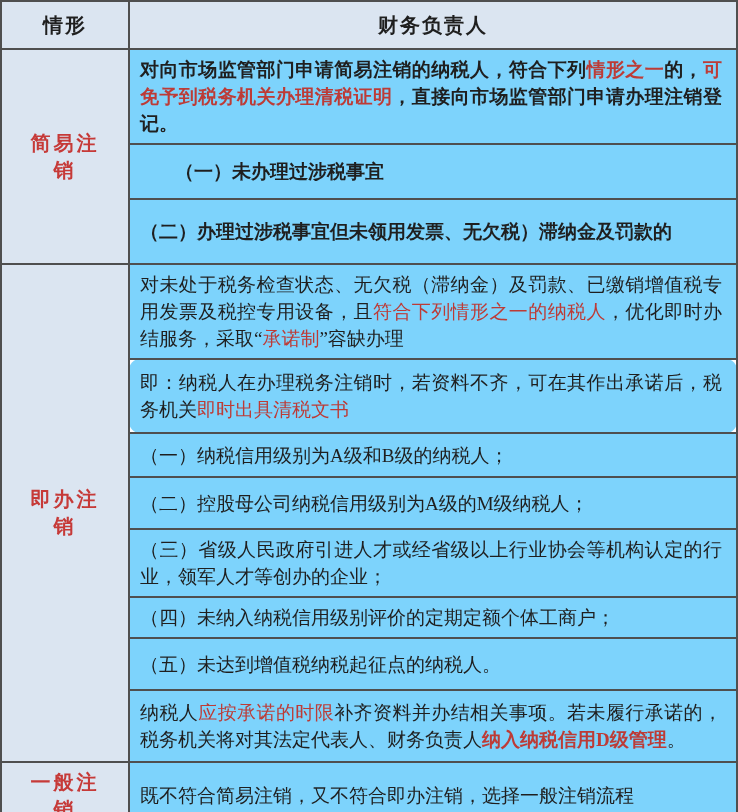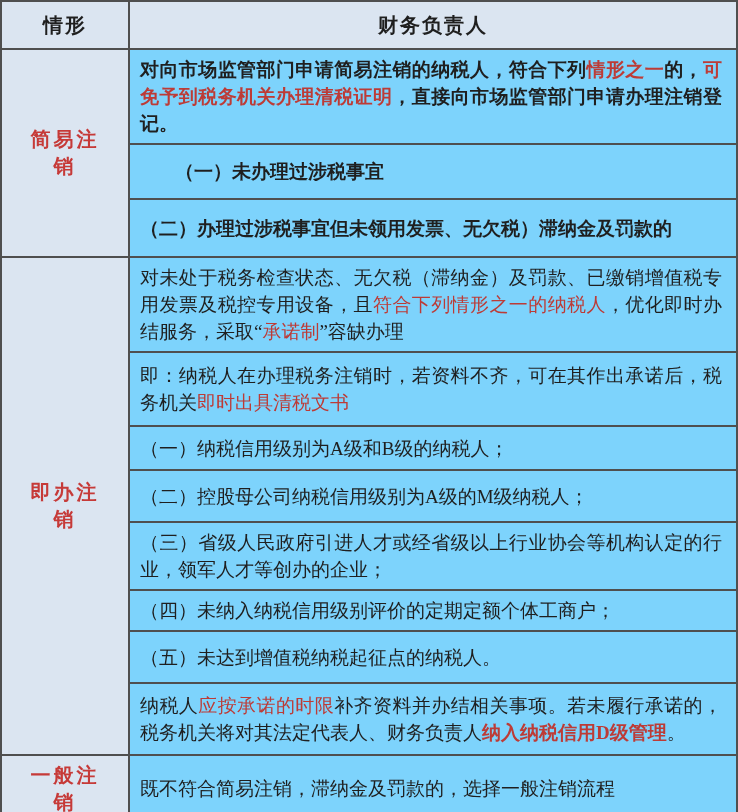--- a/index.html
+++ b/index.html
@@ -77,28 +77,28 @@
     </thead>
     <tbody id="tbody">
         <tr>
           <td class="label-cell" rowspan="3">简易注销</td>
           <td class="cond-cell b" style="height: 83px;"><span>对向市场监管部门申请简易注销的纳税人，符合下列</span><span class="red">情形之一</span><span>的，</span><span class="red">可免予到税务机关办理清税证明</span><span>，直接向市场监管部门申请办理注销登记。</span></td>
         </tr>
         <tr>
           <td class="cond-cell b" style="height: 55px; padding-left: 45px;"><span>（一）未办理过涉税事宜</span></td>
         </tr>
         <tr>
-          <td class="cond-cell b" style="height: 58px;"><span>（二）办理过涉税事宜但未领用发票、无欠税）滞纳金及罚款的</span></td>
+          <td class="cond-cell b" style="height: 65px;"><span>（二）办理过涉税事宜但未领用发票、无欠税）滞纳金及罚款的</span></td>
         </tr>
         <tr>
           <td class="label-cell" rowspan="8">即办注销</td>
           <td class="cond-cell" style="height: 92px;"><span>对未处于税务检查状态、无欠税（滞纳金）及罚款、已缴销增值税专用发票及税控专用设备，且</span><span class="red">符合下列情形之一的纳税人</span><span>，优化即时办结服务，采取“</span><span class="red">承诺制</span><span>”容缺办理</span></td>
         </tr>
         <tr>
-          <td class="cond-cell" style="height: 74px;"><span>即：纳税人在办理税务注销时，若资料不齐，可在其作出承诺后，税务机关</span><span class="red">即时出具清税文书</span></td>
+          <td class="cond-cell" style="height: 74px; border-radius: 11px;"><span>即：纳税人在办理税务注销时，若资料不齐，可在其作出承诺后，税务机关</span><span class="red">即时出具清税文书</span></td>
         </tr>
         <tr>
           <td class="cond-cell" style="height: 44px;"><span>（一）纳税信用级别为A级和B级的纳税人；</span></td>
         </tr>
         <tr>
           <td class="cond-cell" style="height: 52px;"><span>（二）控股母公司纳税信用级别为A级的M级纳税人；</span></td>
         </tr>
         <tr>
           <td class="cond-cell" style="height: 61px;"><span>（三）省级人民政府引进人才或经省级以上行业协会等机构认定的行业，领军人才等创办的企业；</span></td>
         </tr>
@@ -106,17 +106,17 @@
           <td class="cond-cell" style="height: 40px;"><span>（四）未纳入纳税信用级别评价的定期定额个体工商户；</span></td>
         </tr>
         <tr>
           <td class="cond-cell" style="height: 52px;"><span>（五）未达到增值税纳税起征点的纳税人。</span></td>
         </tr>
         <tr>
           <td class="cond-cell" style="height: 72px;"><span>纳税人</span><span class="red">应按承诺的时限</span><span>补齐资料并办结相关事项。若未履行承诺的，税务机关将对其法定代表人、财务负责人</span><span class="red b">纳入纳税信用D级管理</span><span>。</span></td>
         </tr>
         <tr>
           <td class="label-cell" rowspan="1">一般注销</td>
-          <td class="cond-cell" style="height: 67px;"><span>既不符合简易注销，滞纳金及罚款的，选择一般注销流程</span></td>
+          <td class="cond-cell" style="height: 67px;"><span>既不符合简易注销，又不符合即办注销，选择一般注销流程</span></td>
         </tr>
       </tbody>
   </table>
 </div>
 
 </body></html>

